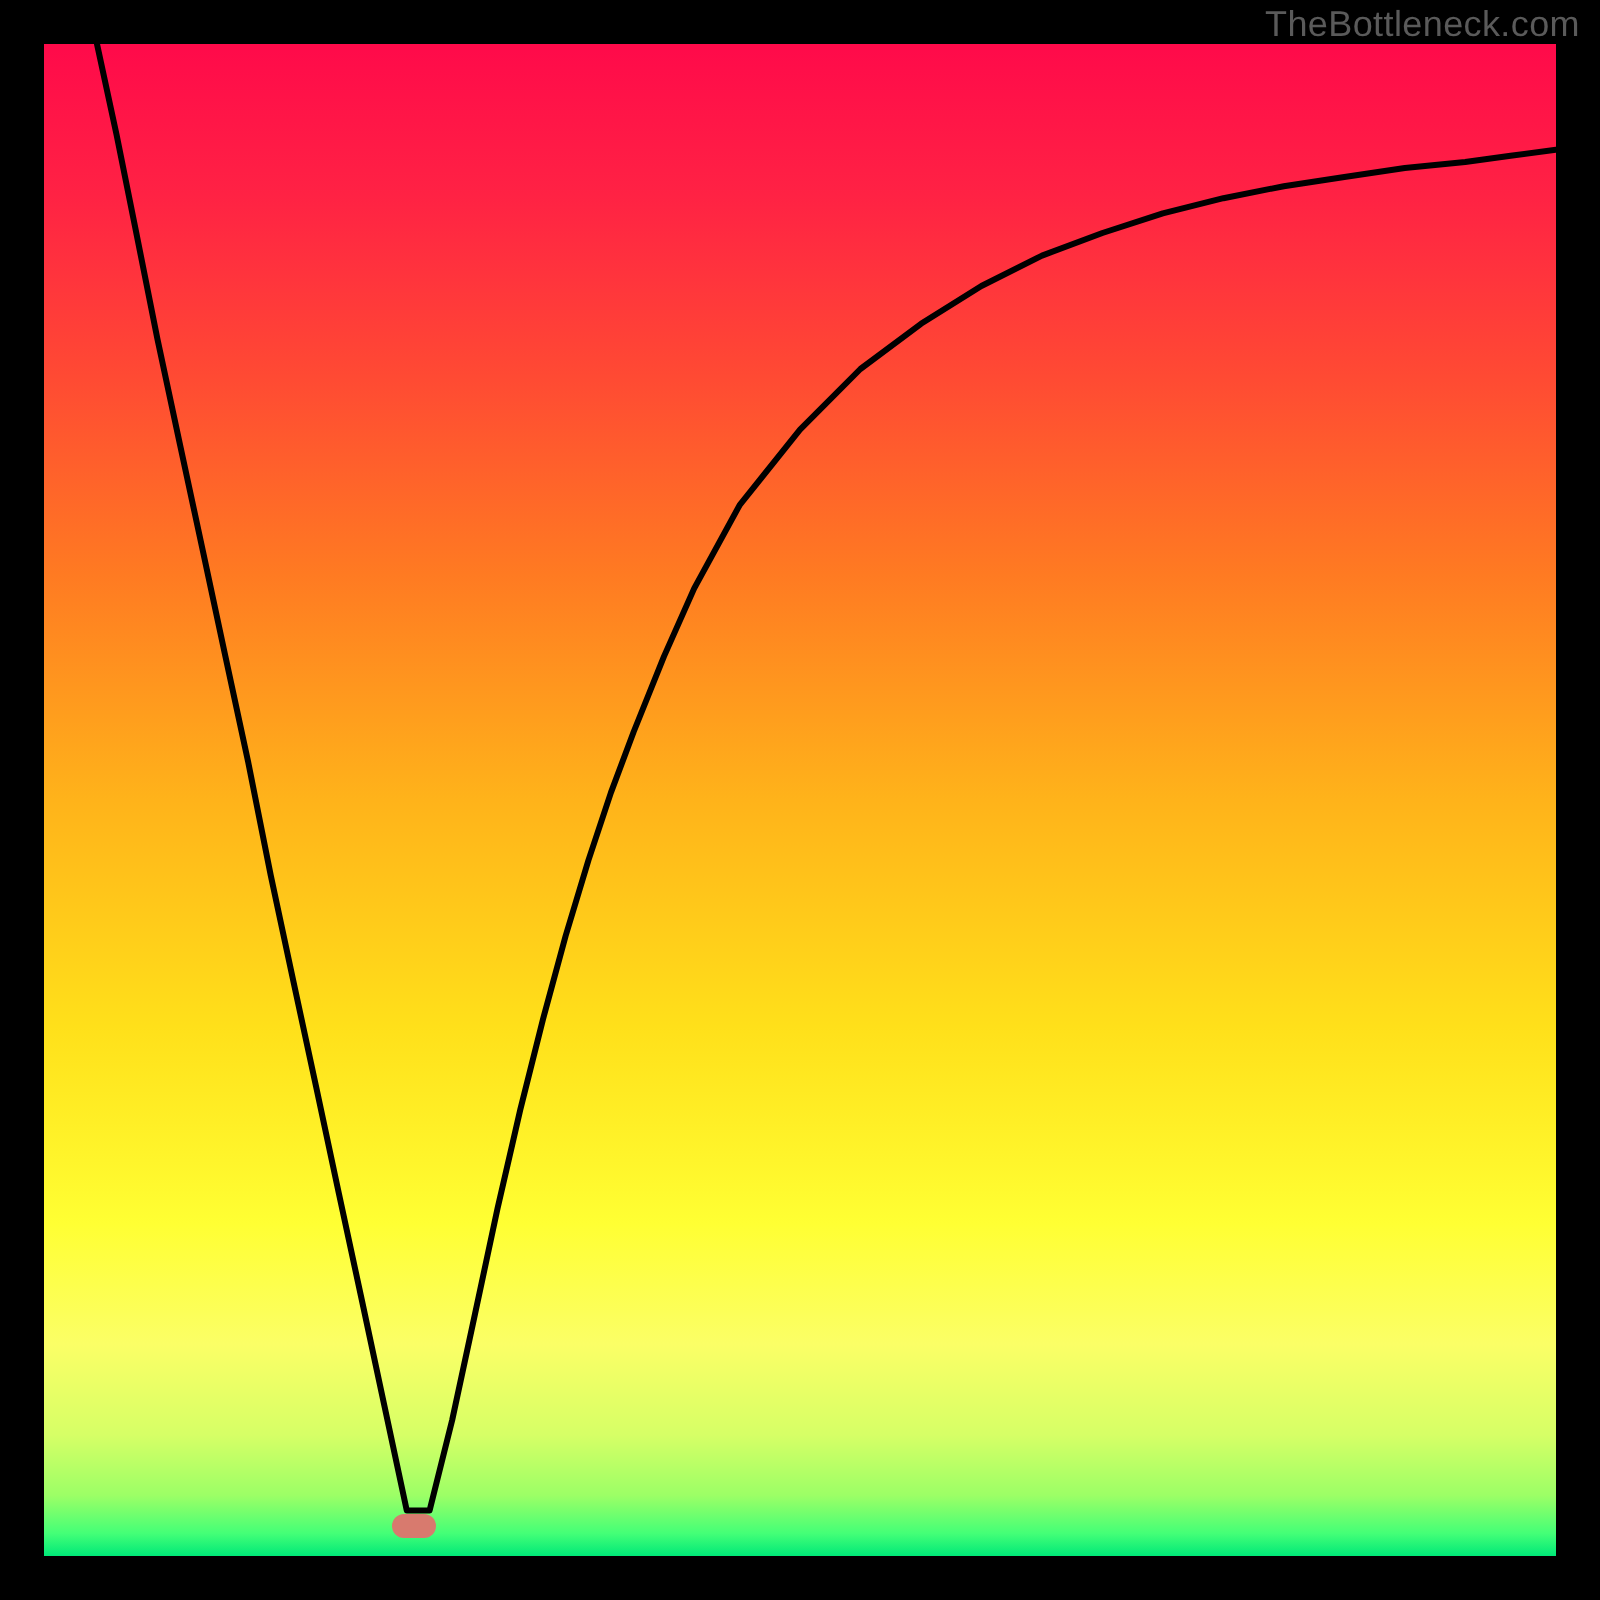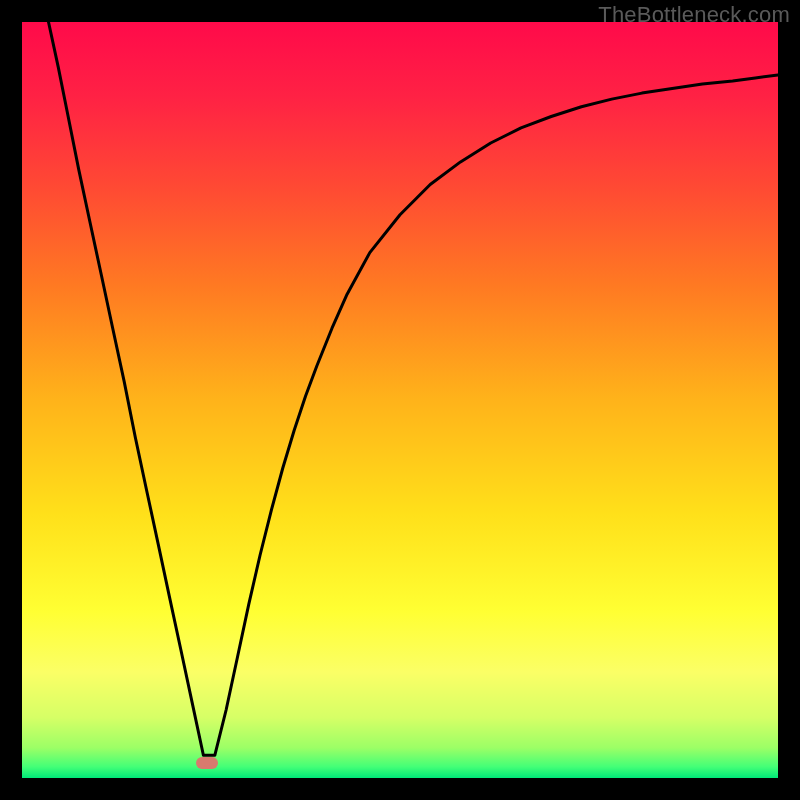--- a/index.html
+++ b/index.html
@@ -27,21 +27,21 @@
   .plot-area svg {
     display: block;
     width: 756px;
     height: 756px;
   }
   .watermark {
     position: absolute;
     top: 2px;
     right: 10px;
     font-family: Arial, Helvetica, sans-serif;
-    font-size: 22px;
+    font-size: 18px;
     color: #5a5a5a;
     letter-spacing: 0.2px;
     user-select: none;
   }
   .marker {
     position: absolute;
     width: 22px;
     height: 12px;
     border-radius: 6px;
     background: #d87a6e;

